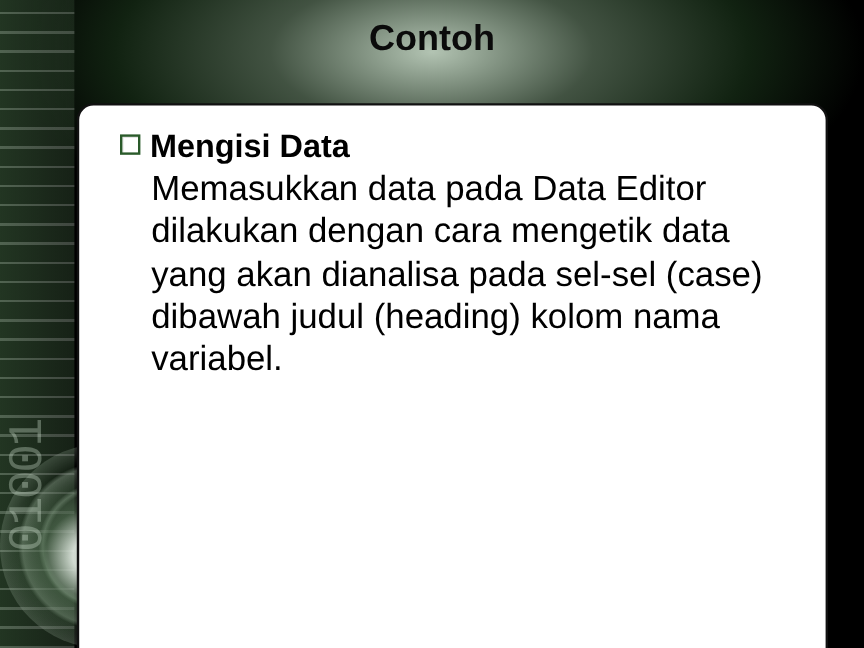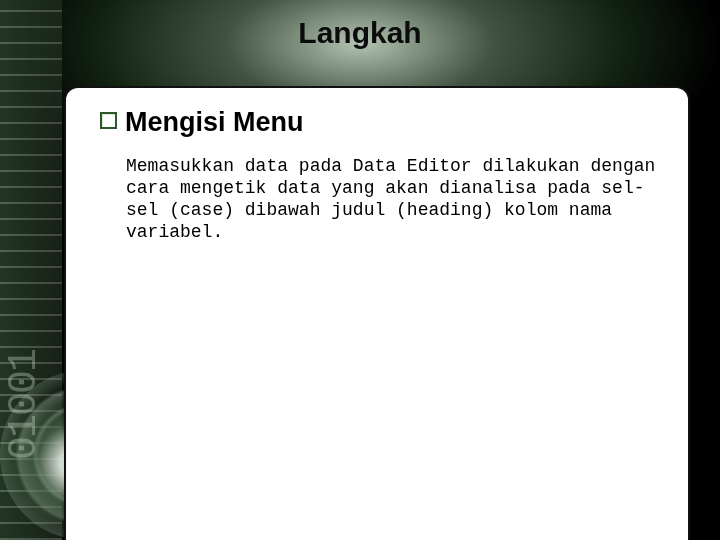--- a/index.html
+++ b/index.html
@@ -97,40 +97,39 @@
     flex: 0 0 auto;
     box-shadow: inset 1px 1px 0 rgba(0,0,0,0.1);
   }
   .item-title {
     font-weight: 700;
     font-size: 27px;
     color: #000;
     line-height: 1.25;
   }
   .item-body {
-    font-size: 18px;
+    font-size: 29px;
     color: #000;
     line-height: 1.22;
     margin-left: 26px;
-    margin-top: 16px;
-    font-family: Liberation Mono, monospace;
+    margin-top: 1px;
   }
 </style>
 </head>
 <body>
 
 <div class="bg"></div>
 <div class="vert-text">01001</div>
 
-<div class="title">Langkah</div>
+<div class="title">Contoh</div>
 
 <div class="content-box">
 
   <div class="item">
     <div class="item-head">
       <span class="bullet"></span>
-      <span class="item-title">Mengisi Menu</span>
+      <span class="item-title">Mengisi Data</span>
     </div>
     <div class="item-body">Memasukkan data pada Data Editor dilakukan dengan cara mengetik data yang akan dianalisa pada sel-sel (case) dibawah judul (heading) kolom nama variabel.</div>
   </div>
 
 
 </div>
 
 </body></html>

